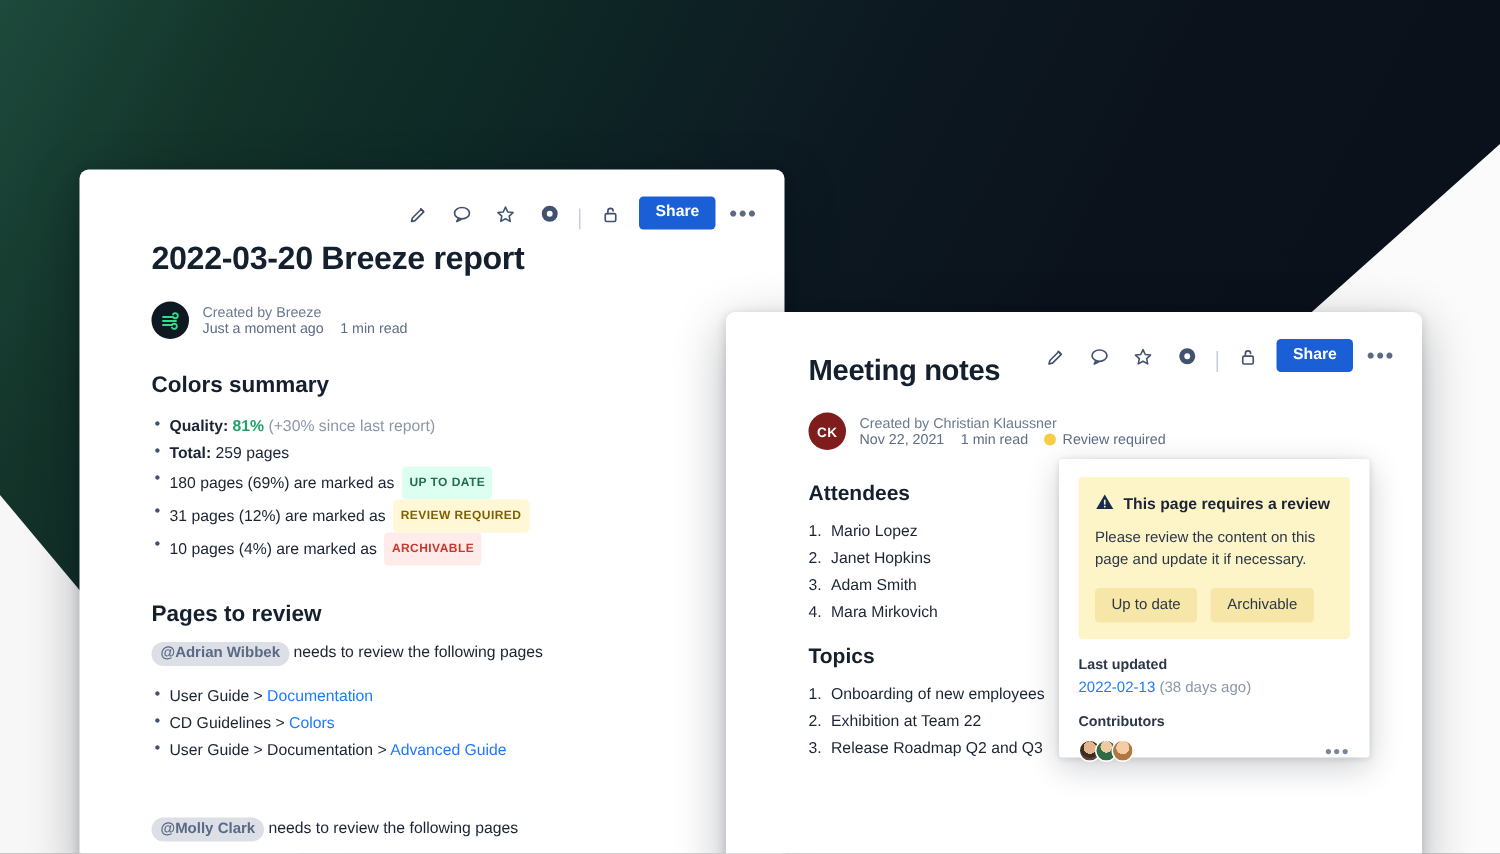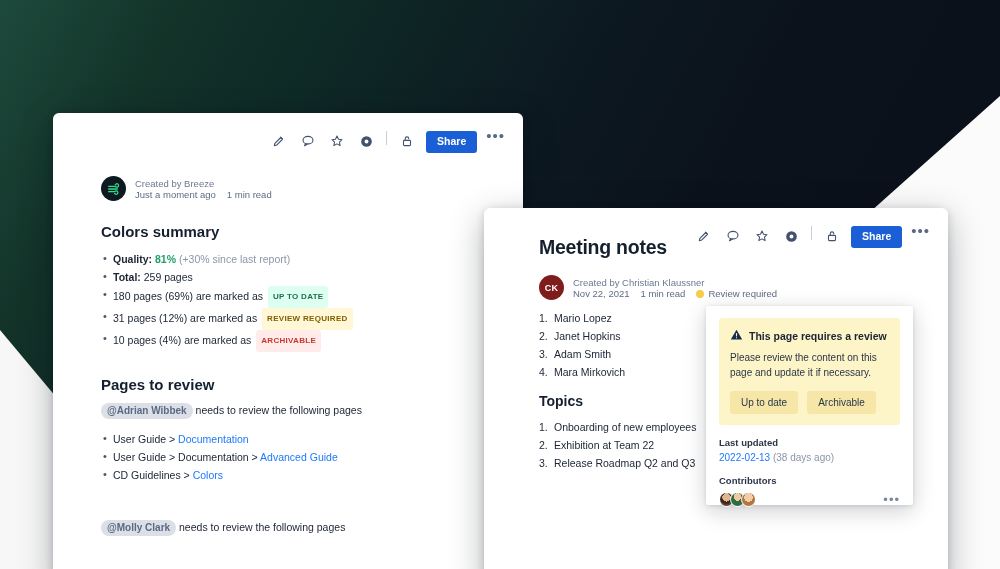--- a/index.html
+++ b/index.html
@@ -34,21 +34,21 @@
     background: #ffffff;
     border-radius: 6px;
     box-shadow: 0 10px 34px rgba(7,12,24,0.30), 0 2px 8px rgba(7,12,24,0.16);
     overflow: hidden;
   }
   #card-report { left: 53px; top: 113px; width: 470px; height: 470px; }
   #card-meeting { left: 484px; top: 208px; width: 464px; height: 380px; }
 
   
   .toolbar {
-    display: flex; align-items: flex-start; gap: 9px;
+    display: flex; align-items: flex-end; gap: 9px;
     position: absolute; right: 18px; top: 18px;
   }
   .tb-icon {
     width: 20px; height: 20px;
     display: flex; align-items: center; justify-content: center;
     color: #42526e; cursor: pointer;
   }
   .tb-icon svg { display: block; }
   .tb-divider {
     width: 1px; height: 14px; background: #c6cedb; margin: 0 1px;
@@ -236,20 +236,21 @@
         <svg width="14" height="14" viewBox="0 0 24 24" fill="none" stroke="currentColor" stroke-width="1.9" stroke-linecap="round" stroke-linejoin="round">
             <rect x="6" y="11" width="12" height="9" rx="1.6"></rect>
             <path d="M9 11V8a3 3 0 016 0"></path>
           </svg>
       </span>
       <button class="share-btn">Share</button>
       <span class="more-dots">•••</span>
     </div>
 
     <div style="position:absolute; left:48px; top:47px; width:400px;">
+      <div class="doc-title">2022-03-20 Breeze report</div>
 
       <div class="byline" style="margin-top:16px;">
         <span class="avatar-breeze">
           <svg width="16" height="16" viewBox="0 0 24 24" fill="none" stroke="#2fe08a" stroke-width="1.9" stroke-linecap="round">
             <path d="M4 8h10a2.6 2.6 0 100-2.6"></path>
               <path d="M4 12h13"></path>
               <path d="M4 16h9a2.6 2.6 0 110 2.6"></path>
           </svg>
         </span>
         <span class="byline-lines">
@@ -292,24 +293,24 @@
       <div style="margin-top:10px;" class="mention-line">
         <span class="mention">@Adrian Wibbek</span>
         <span>needs to review the following pages</span>
       </div>
 
       <ul class="bullets" style="margin-top:11px;">
         <li>
           <span>User Guide &gt; </span><span class="link">Documentation</span>
         </li>
         <li>
+          <span>CD Guidelines &gt; </span><span class="link">Colors</span>
+        </li>
+        <li>
           <span>User Guide &gt; Documentation &gt; </span><span class="link">Advanced Guide</span>
-        </li>
-        <li>
-          <span>CD Guidelines &gt; </span><span class="link">Colors</span>
         </li>
       </ul>
 
       <div style="margin-top:36px;" class="mention-line">
         <span class="mention">@Molly Clark</span>
         <span>needs to review the following pages</span>
       </div>
 
     </div>
   </div>
@@ -359,20 +360,21 @@
         <span class="byline-lines">
           <span class="byline-top">Created by Christian Klaussner</span>
           <span class="byline-bot">
             <span>Nov 22, 2021</span>
             <span>1 min read</span>
             <span style="white-space:nowrap;"><span class="dot-yellow"></span><span>Review required</span></span>
           </span>
         </span>
       </div>
 
+      <div class="sec-heading" style="margin-top:20px;">Attendees</div>
       <ol class="numlist" style="margin-top:9px;">
         <li>Mario Lopez</li>
         <li>Janet Hopkins</li>
         <li>Adam Smith</li>
         <li>Mara Mirkovich</li>
       </ol>
 
       <div class="sec-heading" style="margin-top:12px;">Topics</div>
       <ol class="numlist" style="margin-top:9px;">
         <li>Onboarding of new employees</li>

